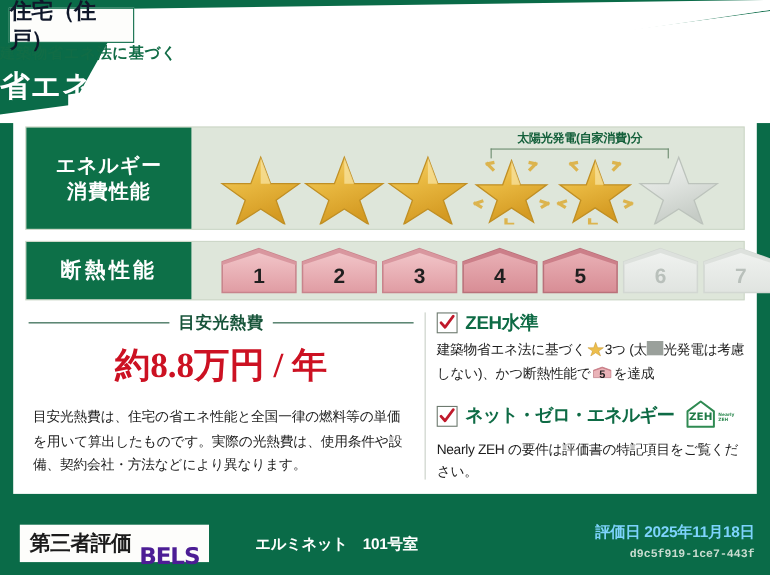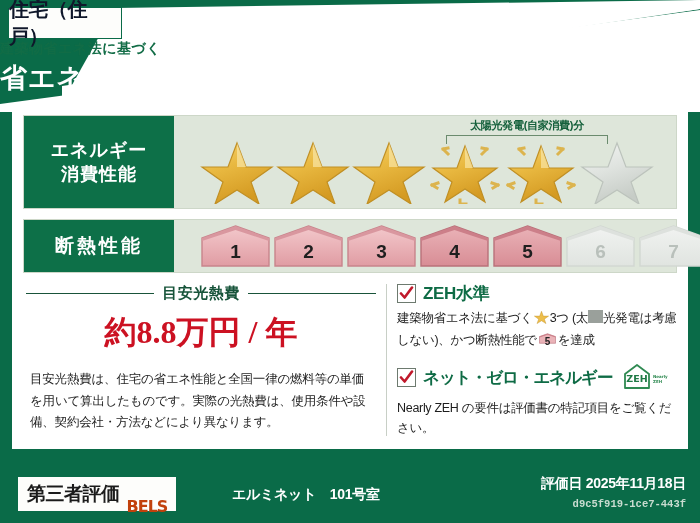--- a/index.html
+++ b/index.html
@@ -301,43 +301,43 @@
     padding: 0 9px;
     z-index: 6;
   }
   .bels .jp {
     font-size: 19px;
     font-weight: bold;
     color: #1b1b1b;
     letter-spacing: -0.5px;
   }
   .bels .en {
-    font-size: 16px;
-    font-weight: bold;
-    color: #c2410c;
+    font-size: 21px;
+    font-weight: bold;
+    color: #4c1d95;
     letter-spacing: -1px;
     margin-left: 7px;
     font-family: "DejaVu Sans", sans-serif;
     margin-top: 24px;
   }
   .bldg-name {
     position: absolute;
     left: 232px; bottom: 19px;
     font-size: 14px;
     font-weight: bold;
     color: #ffffff;
     letter-spacing: -0.3px;
     z-index: 6;
   }
   .eval {
     position: absolute;
     right: 14px; bottom: 30px;
     font-size: 14px;
     font-weight: bold;
-    color: #ffffff;
+    color: #7dd3fc;
     letter-spacing: -0.3px;
     z-index: 6;
   }
   .uid {
     position: absolute;
     right: 14px; bottom: 13px;
     font-size: 10.5px;
     font-weight: bold;
     color: #c9dcd0;
     letter-spacing: 0px;

